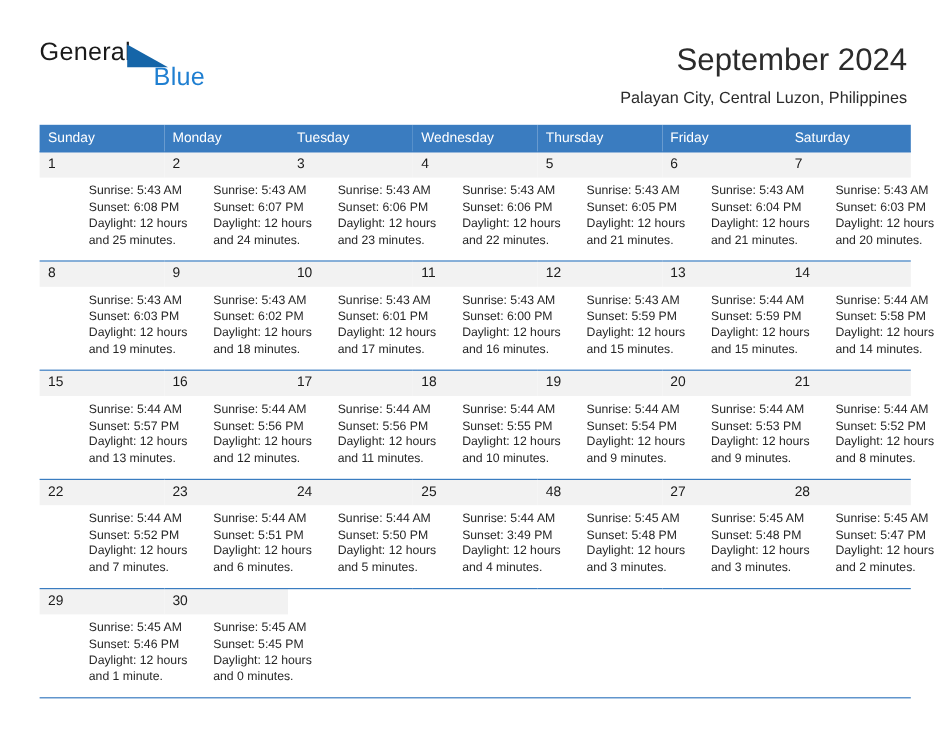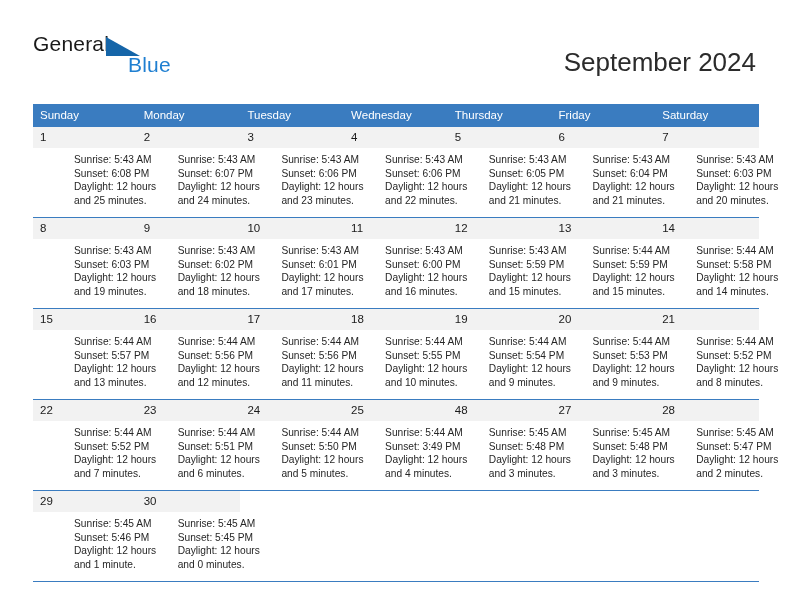--- a/index.html
+++ b/index.html
@@ -56,21 +56,21 @@
     left: 56px;
     top: 21px;
     font-size: 21px;
     color: #1f7fd1;
     letter-spacing: 0.2px;
     margin-left: 39px;
   }
   .title-block {
     position: absolute;
     right: 36px;
-    top: 46px;
+    top: 33px;
     text-align: right;
   }
   .cal-title {
     font-size: 26px;
     color: #2b2b2b;
     font-weight: normal;
     line-height: 32px;
     white-space: nowrap;
   }
   .cal-subtitle {
@@ -154,20 +154,21 @@
     <div class="logo">
       <span class="logo-general">General</span>
       <svg class="logo-tri-svg" width="40" height="24" viewBox="0 0 40 24">
         <polygon points="3,21 3,2 37,21" fill="#1565a8"></polygon>
       </svg>
       <span class="logo-blue">Blue</span>
     </div>
 
     <div class="title-block">
       <div class="cal-title">September 2024</div>
+      <div class="cal-subtitle">Palayan City, Central Luzon, Philippines</div>
     </div>
   </div>
 
   <table class="calendar">
     <colgroup>
       <col>
         <col>
         <col>
         <col>
         <col>

